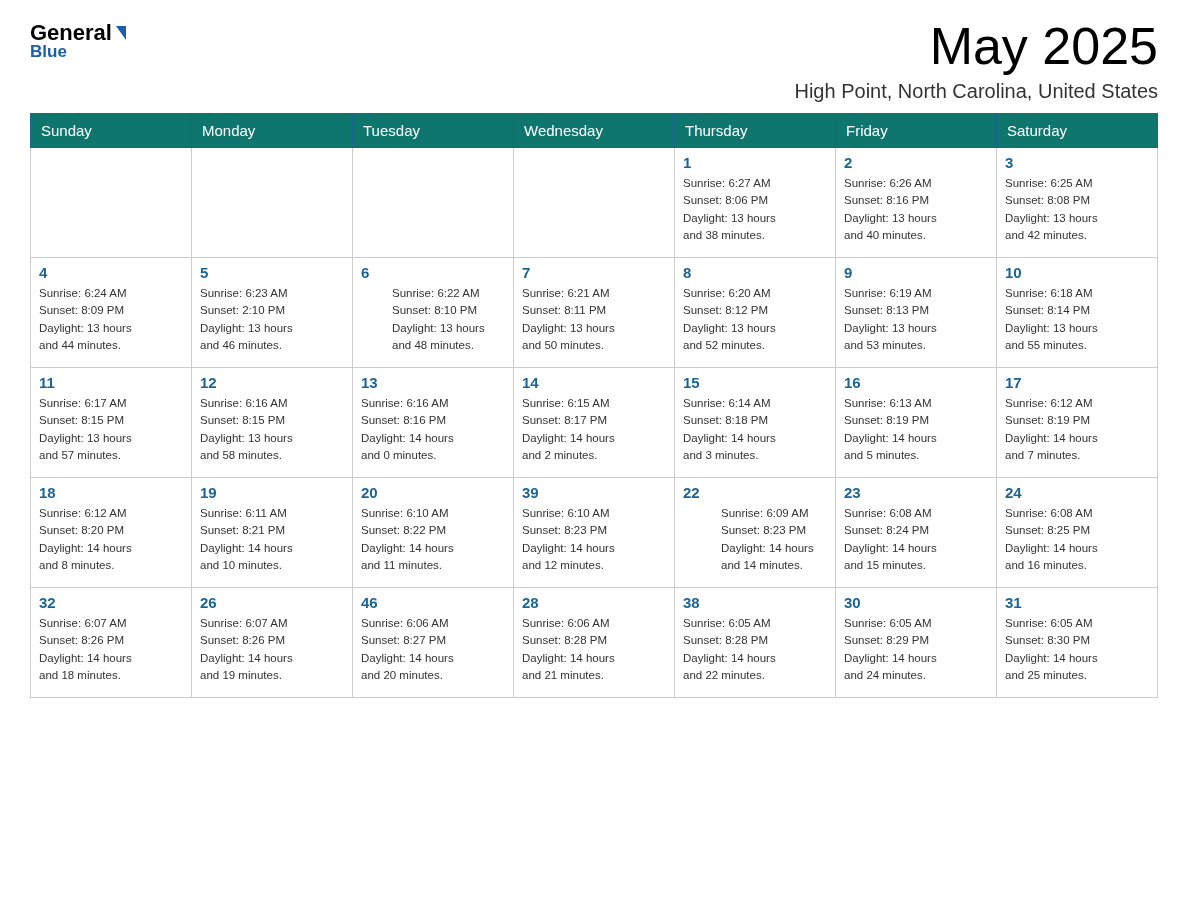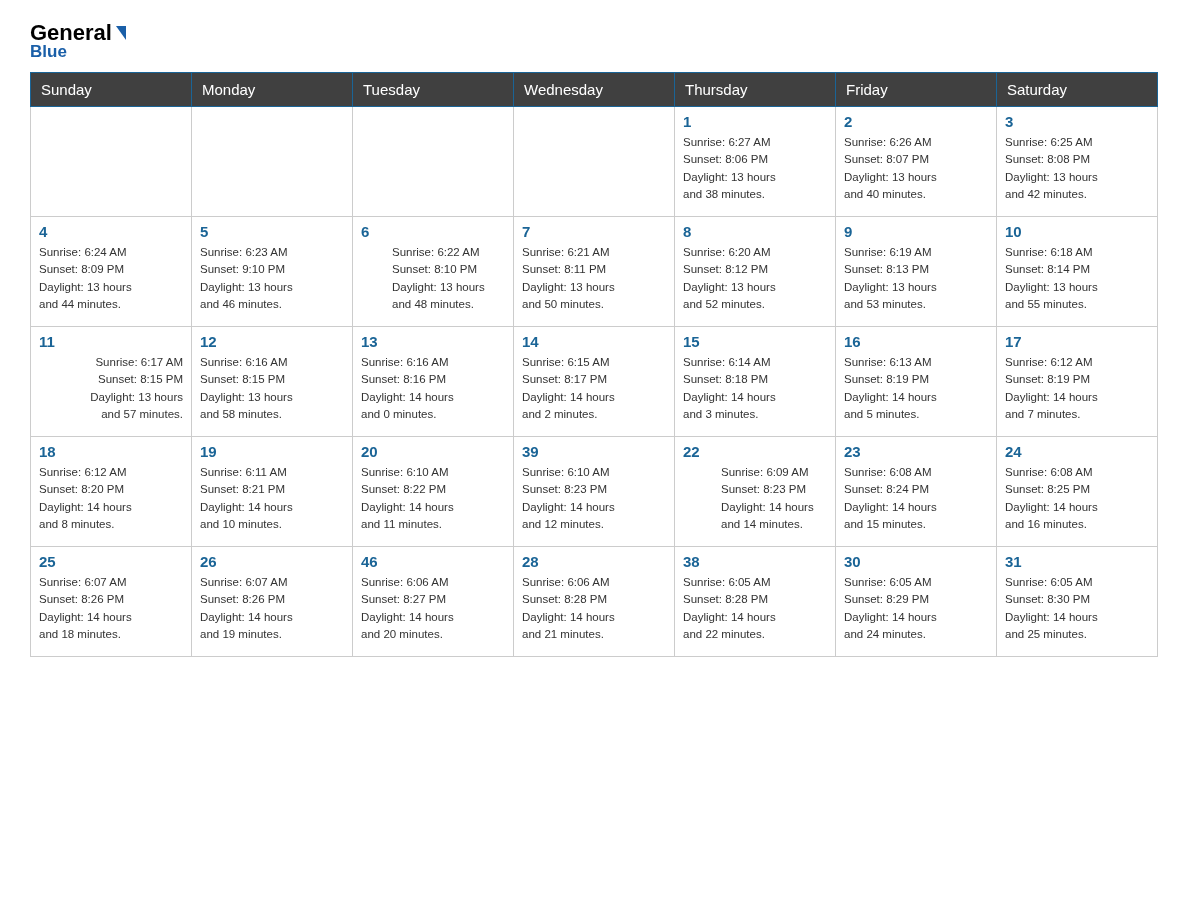--- a/index.html
+++ b/index.html
@@ -58,21 +58,21 @@
       font-size: 20px;
       color: #333;
       margin-top: 8px;
     }
     .calendar {
       width: 100%;
       border-collapse: collapse;
       margin-top: 10px;
     }
     .calendar th {
-      background-color: #404040;
+      background-color: #0f766e;
       color: #fff;
       padding: 8px 10px;
       text-align: left;
       font-size: 15px;
       font-weight: normal;
       border: 1px solid #1a6496;
     }
     .calendar td {
       border: 1px solid #ccc;
       vertical-align: top;
@@ -99,20 +99,24 @@
 </head>
 <body>
 
 <div class="header">
   <div class="logo">
     <div class="logo-general">
       <span>General</span>
         <span class="logo-arrow"></span>
     </div>
     <div class="logo-blue">Blue</div>
+  </div>
+  <div class="title-section">
+    <div class="month-title">May 2025</div>
+    <div class="location-title">High Point, North Carolina, United States</div>
   </div>
 </div>
 
 <table class="calendar">
   <thead>
     <tr>
       <th>Sunday</th>
       <th>Monday</th>
       <th>Tuesday</th>
       <th>Wednesday</th>
@@ -130,21 +134,21 @@
         <td>
           <span class="day-number">1</span>
           <div class="day-info" style="white-space: pre-line;">Sunrise: 6:27 AM
 Sunset: 8:06 PM
 Daylight: 13 hours
 and 38 minutes.</div>
         </td>
         <td>
           <span class="day-number">2</span>
           <div class="day-info" style="white-space: pre-line;">Sunrise: 6:26 AM
-Sunset: 8:07 PM
+Sunset: 8:16 PM
 Daylight: 13 hours
 and 40 minutes.</div>
         </td>
         <td>
           <span class="day-number">3</span>
           <div class="day-info" style="white-space: pre-line;">Sunrise: 6:25 AM
 Sunset: 8:08 PM
 Daylight: 13 hours
 and 42 minutes.</div>
         </td>
@@ -153,21 +157,21 @@
         <td>
           <span class="day-number">4</span>
           <div class="day-info" style="white-space: pre-line;">Sunrise: 6:24 AM
 Sunset: 8:09 PM
 Daylight: 13 hours
 and 44 minutes.</div>
         </td>
         <td>
           <span class="day-number">5</span>
           <div class="day-info" style="white-space: pre-line;">Sunrise: 6:23 AM
-Sunset: 9:10 PM
+Sunset: 2:10 PM
 Daylight: 13 hours
 and 46 minutes.</div>
         </td>
         <td>
           <span class="day-number">6</span>
           <div class="day-info" style="white-space: pre-line; margin-left: 31px;">Sunrise: 6:22 AM
 Sunset: 8:10 PM
 Daylight: 13 hours
 and 48 minutes.</div>
         </td>
@@ -196,21 +200,21 @@
           <span class="day-number">10</span>
           <div class="day-info" style="white-space: pre-line;">Sunrise: 6:18 AM
 Sunset: 8:14 PM
 Daylight: 13 hours
 and 55 minutes.</div>
         </td>
       </tr>
       <tr>
         <td>
           <span class="day-number">11</span>
-          <div class="day-info" style="white-space: pre-line; text-align: right;">Sunrise: 6:17 AM
+          <div class="day-info" style="white-space: pre-line;">Sunrise: 6:17 AM
 Sunset: 8:15 PM
 Daylight: 13 hours
 and 57 minutes.</div>
         </td>
         <td>
           <span class="day-number">12</span>
           <div class="day-info" style="white-space: pre-line;">Sunrise: 6:16 AM
 Sunset: 8:15 PM
 Daylight: 13 hours
 and 58 minutes.</div>
@@ -297,21 +301,21 @@
         <td>
           <span class="day-number">24</span>
           <div class="day-info" style="white-space: pre-line;">Sunrise: 6:08 AM
 Sunset: 8:25 PM
 Daylight: 14 hours
 and 16 minutes.</div>
         </td>
       </tr>
       <tr>
         <td>
-          <span class="day-number">25</span>
+          <span class="day-number">32</span>
           <div class="day-info" style="white-space: pre-line;">Sunrise: 6:07 AM
 Sunset: 8:26 PM
 Daylight: 14 hours
 and 18 minutes.</div>
         </td>
         <td>
           <span class="day-number">26</span>
           <div class="day-info" style="white-space: pre-line;">Sunrise: 6:07 AM
 Sunset: 8:26 PM
 Daylight: 14 hours

